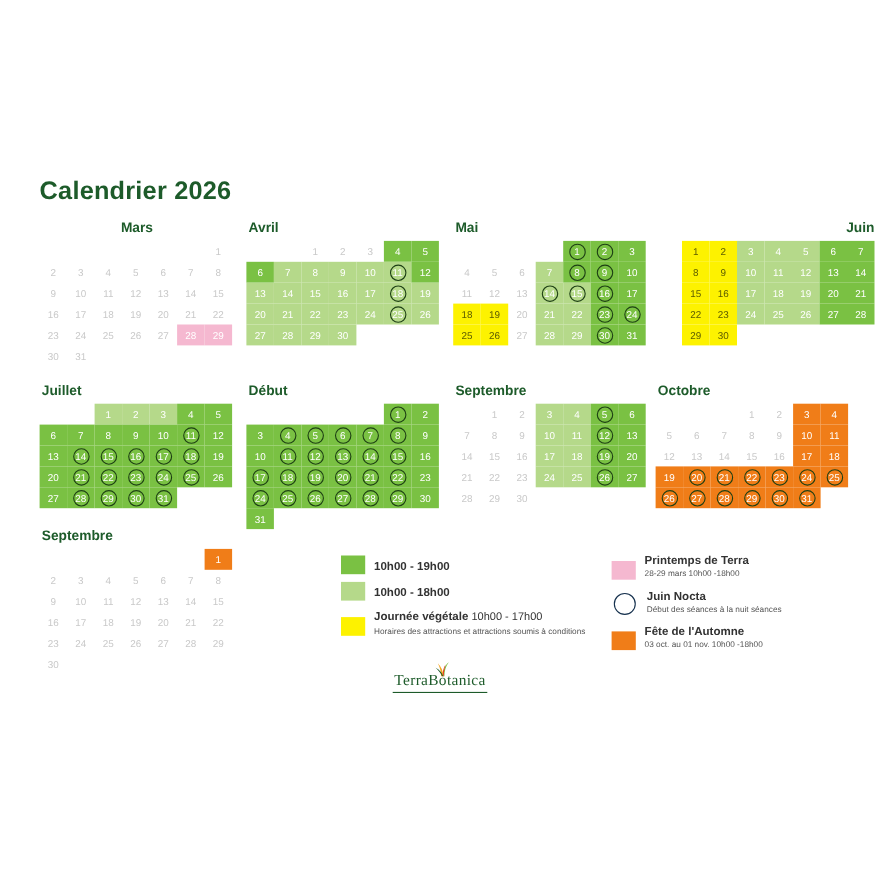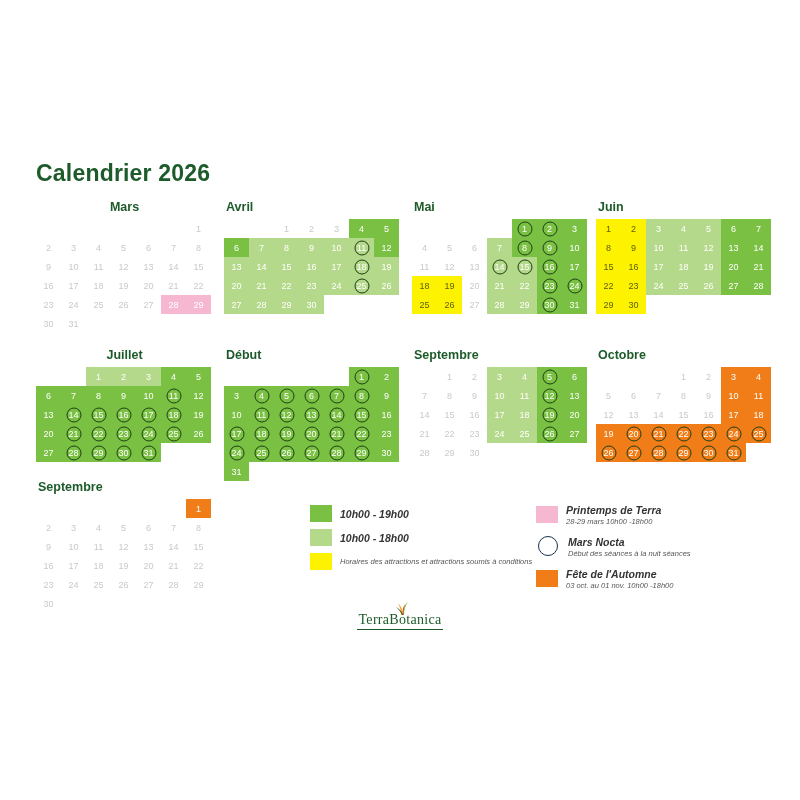--- a/index.html
+++ b/index.html
@@ -67,23 +67,22 @@
     border: 1.3px solid #1d3f14;
     border-radius: 50%;
     box-sizing: border-box;
   }
   .cell .num { position: relative; z-index: 2; }
 
   
   .legend { position: absolute; }
   .legend-row {
     display: flex;
-    align-items: center;
+    align-items: flex-end;
     margin-bottom: 7px;
-    font-style: italic;
   }
   .swatch {
     width: 22px;
     height: 17px;
     margin-right: 8px;
     flex: none;
   }
   .swatch.g1 { background: #7ac143; }
   .swatch.g2 { background: #b5d98a; }
   .swatch.yl { background: #fdf200; }
@@ -459,21 +458,21 @@
           </div>
           <div class="cell g1">
             <span class="ring"></span>
             <span class="num">30</span>
           </div>
           <div class="cell g1">
             <span class="num">31</span>
           </div>
         </div>
       </div>
-      <div class="month" style="left: 596px; top: 200px;">
+      <div class="month" style="left: 620px; top: 200px; text-align: right;">
         <div class="month-name">Juin</div>
         <div class="grid">
           <div class="cell yl">
             <span class="num">1</span>
           </div>
           <div class="cell yl">
             <span class="num">2</span>
           </div>
           <div class="cell g2">
             <span class="num">3</span>
@@ -554,21 +553,21 @@
             <span class="num">28</span>
           </div>
           <div class="cell yl">
             <span class="num">29</span>
           </div>
           <div class="cell yl">
             <span class="num">30</span>
           </div>
         </div>
       </div>
-      <div class="month" style="left: 36px; top: 348px; text-align: center;">
+      <div class="month" style="left: 36px; top: 348px;">
         <div class="month-name">Juillet</div>
         <div class="grid">
           <div class="cell empty"></div>
           <div class="cell empty"></div>
           <div class="cell g2">
             <span class="num">1</span>
           </div>
           <div class="cell g2">
             <span class="num">2</span>
           </div>
@@ -1128,39 +1127,40 @@
         </div>
         <div class="legend-row">
           <div class="swatch g2"></div>
           <div>
             <div class="legend-text"><span class="strong">10h00 - 18h00</span></div>
           </div>
         </div>
         <div class="legend-row">
           <div class="swatch yl"></div>
           <div>
+            <div class="legend-text"><span class="strong">Journée végétale</span><span class="legend-inline"> 10h00 - 17h00</span></div>
             <div class="legend-sub">Horaires des attractions et attractions soumis à conditions</div>
           </div>
         </div>
       </div>
   </div>
 
-  <div class="legend" style="left:536px; top:502px;">
+  <div class="legend" style="left:556px; top:502px;">
     <div id="legend-right-rows">
         <div class="legend-row">
           <div class="swatch pk"></div>
           <div>
             <div class="legend-text"><span class="strong">Printemps de Terra</span></div>
             <div class="legend-sub">28-29 mars 10h00 -18h00</div>
           </div>
         </div>
         <div class="legend-row">
           <div class="swatch circle"></div>
           <div>
-            <div class="legend-text"><span class="strong">Mars Nocta</span></div>
+            <div class="legend-text"><span class="strong">Juin Nocta</span></div>
             <div class="legend-sub">Début des séances à la nuit séances</div>
           </div>
         </div>
         <div class="legend-row">
           <div class="swatch or"></div>
           <div>
             <div class="legend-text"><span class="strong">Fête de l'Automne</span></div>
             <div class="legend-sub">03 oct. au 01 nov. 10h00 -18h00</div>
           </div>
         </div>

